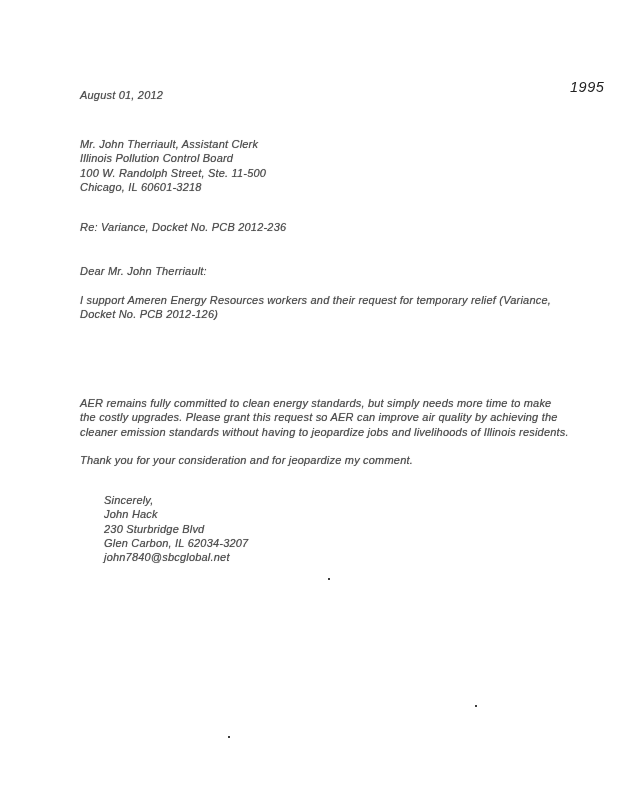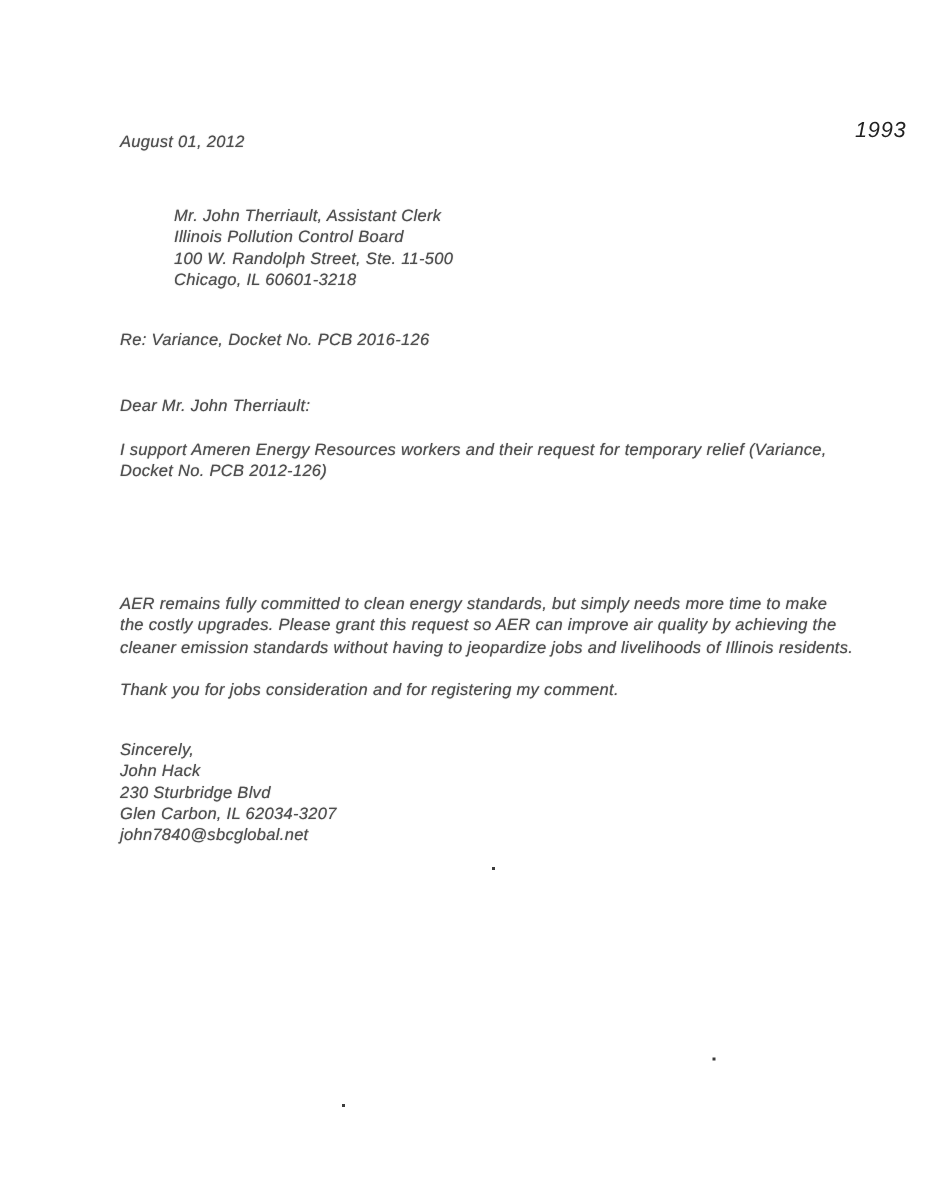--- a/index.html
+++ b/index.html
@@ -37,56 +37,56 @@
   }
   .speck {
     position: absolute;
     background: #3c3c3c;
   }
   .speck.s1 { left: 328px; top: 578px; width: 2px; height: 2px; }
   .speck.s2 { left: 475px; top: 705px; width: 2px; height: 2px; }
   .speck.s3 { left: 228px; top: 736px; width: 2px; height: 2px; }
 
   .date-line   { top: 88px;  }
-  .recipient   { top: 137px; margin-left: 36px; }
+  .recipient   { top: 137px; }
   .re-line     { top: 220px; }
   .salutation  { top: 264px; text-align: center; }
   .para-1      { top: 293px; }
   .para-2      { top: 338px; }
   .para-3      { top: 396px; }
   .thanks-line { top: 453px; }
-  .signature   { top: 493px; }
+  .signature   { top: 493px; margin-left: 24px; }
 </style>
 </head>
 <body>
 
 <div class="page">
 
-  <div class="scan-text stamp">1993</div>
+  <div class="scan-text stamp">1995</div>
 
   <div class="scan-text date-line">August 01, 2012</div>
 
   <div class="scan-text recipient">Mr. John Therriault, Assistant Clerk
 Illinois Pollution Control Board
 100 W. Randolph Street, Ste. 11-500
 Chicago, IL 60601-3218</div>
 
-  <div class="scan-text re-line">Re: Variance, Docket No. PCB 2016-126</div>
+  <div class="scan-text re-line">Re: Variance, Docket No. PCB 2012-236</div>
 
   <div class="scan-text salutation">Dear Mr. John Therriault:</div>
 
   <div class="scan-text para-1">I support Ameren Energy Resources workers and their request for temporary relief (Variance,
 Docket No. PCB 2012-126)</div>
 
 
   <div class="scan-text para-3">AER remains fully committed to clean energy standards, but simply needs more time to make
 the costly upgrades. Please grant this request so AER can improve air quality by achieving the
 cleaner emission standards without having to jeopardize jobs and livelihoods of Illinois residents.</div>
 
-  <div class="scan-text thanks-line">Thank you for jobs consideration and for registering my comment.</div>
+  <div class="scan-text thanks-line">Thank you for your consideration and for jeopardize my comment.</div>
 
   <div class="scan-text signature">Sincerely,
 John Hack
 230 Sturbridge Blvd
 Glen Carbon, IL 62034-3207
 john7840@sbcglobal.net</div>
 
   <div class="speck s1"></div>
   <div class="speck s2"></div>
   <div class="speck s3"></div>

